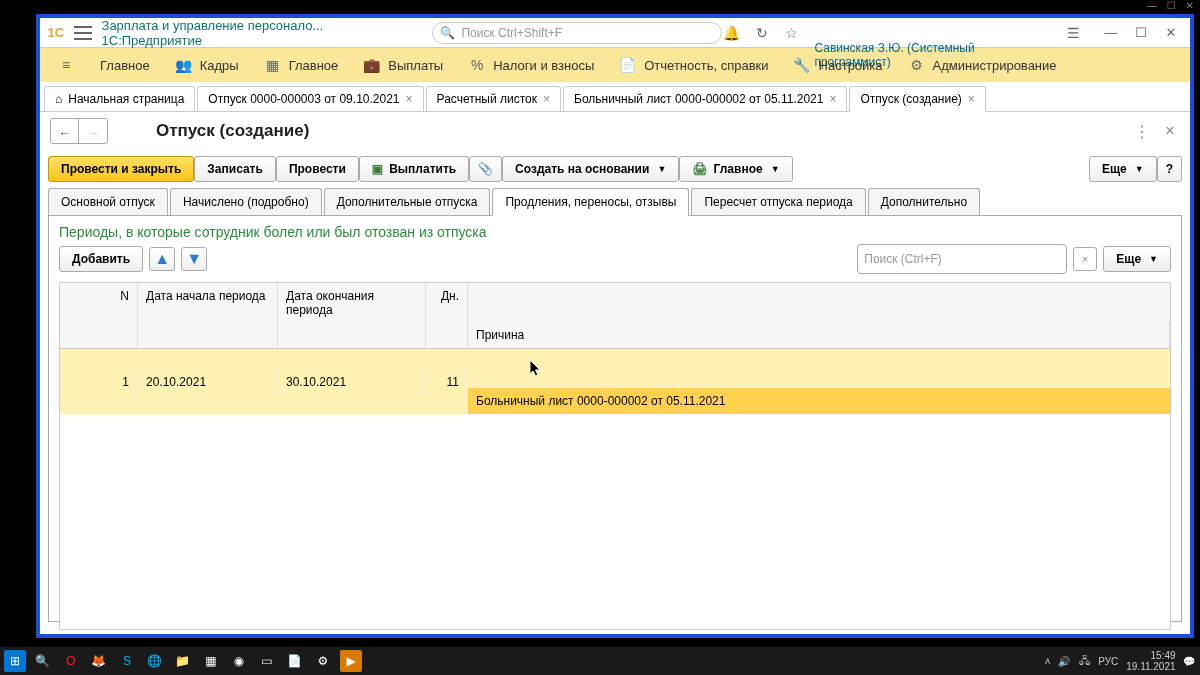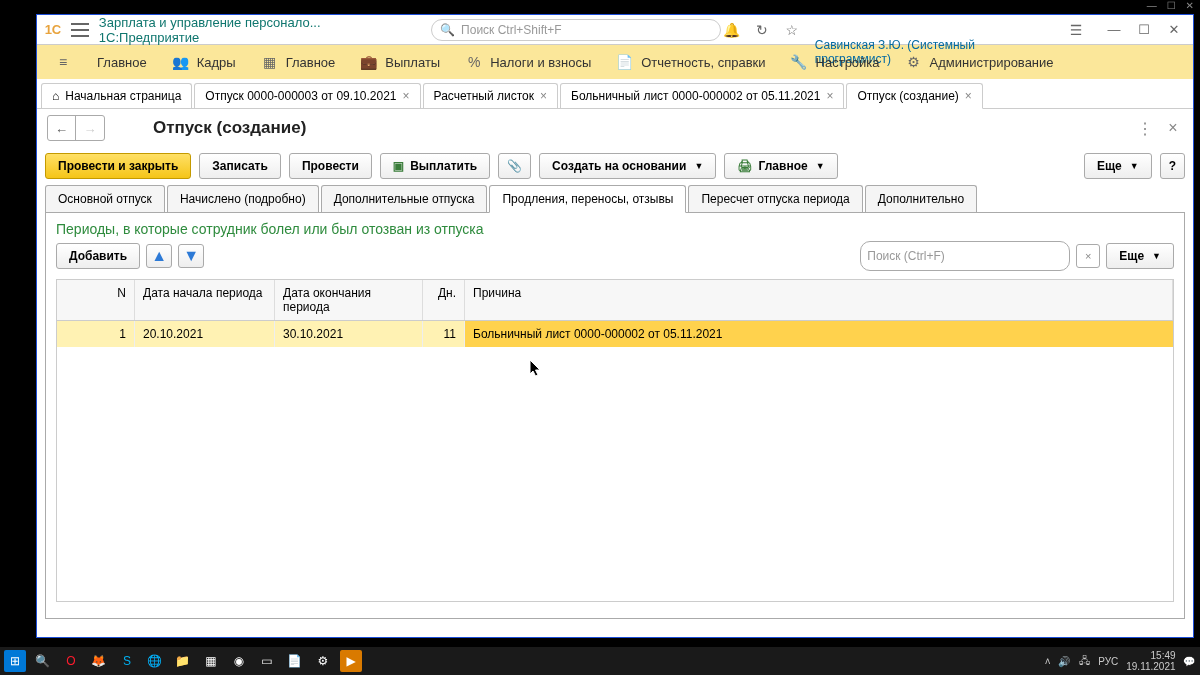--- a/index.html
+++ b/index.html
@@ -1,18 +1,18 @@
 <!DOCTYPE html>
 <html><head>
 <meta charset="utf-8">
 <style>
 * { box-sizing: border-box; margin: 0; padding: 0; font-family: Arial, sans-serif; }
 body { background: #000; width: 1200px; height: 675px; overflow: hidden; position: relative; }
 
-.window { position: absolute; left: 36px; top: 14px; width: 1158px; height: 624px; background: #fff; border: 1px solid #1d4ed8; }
+.window { position: absolute; left: 36px; top: 14px; width: 1158px; height: 624px; background: #fff; border: 4px solid #1d4ed8; }
 
 
 .titlebar { height: 30px; background: #fff; display: flex; align-items: center; padding: 0 4px; border-bottom: 1px solid #ccc; font-size: 13px; }
 .titlebar .logo { width: 24px; height: 24px; background: #fff; color: #e8a33d; font-weight: bold; font-size: 13px; display: flex; align-items: center; justify-content: center; margin-right: 6px; }
 .titlebar .hamburger-icon { width: 18px; height: 14px; margin-right: 10px; cursor: pointer; display: flex; flex-direction: column; justify-content: space-between; }
 .titlebar .hamburger-icon span { height: 2px; background: #666; }
 .titlebar .title-text { color: #0f766e; }
 .searchbox { flex: 0 0 290px; height: 22px; border: 1px solid #ccc; border-radius: 11px; margin-left: 8px; display: flex; align-items: center; padding: 0 8px; color: #999; font-size: 12px; }
 .searchbox .mag { margin-right: 6px; }
 .tbar-right { margin-left: auto; display: flex; align-items: center; gap: 8px; }
@@ -36,55 +36,55 @@
 
 .pagehdr { height: 38px; display: flex; align-items: center; padding: 0 10px; gap: 8px; }
 .navarrows { display: flex; border: 1px solid #aaa; border-radius: 3px; }
 .navarrows div { width: 28px; height: 24px; display: flex; align-items: center; justify-content: center; cursor: pointer; color: #555; font-size: 13px; }
 .navarrows div:first-child { border-right: 1px solid #aaa; }
 .pagehdr h2 { font-size: 17px; font-weight: bold; color: #222; margin-left: 40px; }
 .pagehdr .rightctl { margin-left: auto; display: flex; gap: 8px; }
 .pagehdr .rightctl div { width: 20px; height: 20px; display:flex; align-items:center; justify-content:center; cursor:pointer; color:#888; }
 
 
-.cmdbar { height: 38px; display: flex; align-items: center; padding: 0 8px; gap: 8px; }
+.cmdbar { height: 38px; display: flex; align-items: center; padding: 0 8px; }
 .btn { height: 26px; padding: 0 12px; border: 1px solid #aaa; border-radius: 3px; background: linear-gradient(#fff,#eee); font-size: 12px; display: flex; align-items: center; gap: 6px; cursor: pointer; font-weight: bold; }
 .btn.yellow { background: linear-gradient(#ffe066,#f5c518); border-color: #c49a00; font-weight: bold; }
 .btn .caret { font-size: 9px; margin-left: 2px; }
 .btn.iconbtn { padding: 0 8px; }
 
 
 .innertabs-wrap { padding: 0 8px; }
 .innertabs { display: flex; border-bottom: 1px solid #aaa; }
 .innertabs .itab { padding: 6px 12px; border: 1px solid #aaa; border-bottom: none; margin-right: 2px; font-size: 12px; background: #f5f5f5; cursor: pointer; border-radius: 3px 3px 0 0; position: relative; }
 .innertabs .itab.active { background: #fff; border-bottom: 1px solid #fff; margin-bottom: -1px; z-index:2; }
 .content-frame { border: 1px solid #aaa; border-top: none; padding: 8px 10px; height: 406px; background: #fff; }
 
 .sect-title { color: #2e8b3d; font-size: 14px; margin-bottom: 4px; }
 .link { color: #0066cc; text-decoration: underline dotted; font-size: 12px; cursor: pointer; display: inline-block; margin-bottom: 10px; }
 
 .rowcmds { display: flex; align-items: center; gap: 6px; margin-bottom: 8px; }
 .rowcmds .spacer { flex: 1; }
-.searchfield { width: 210px; height: 24px; border: 1px solid #aaa; border-radius: 10px; padding: 14px 6px; font-size: 12px; color: #999; display: flex; align-items: center; }
+.searchfield { width: 210px; height: 24px; border: 1px solid #aaa; border-radius: 4px; padding: 14px 6px; font-size: 12px; color: #999; display: flex; align-items: center; }
 .clearbtn { width: 24px; height: 24px; border: 1px solid #aaa; border-radius: 3px; display:flex; align-items:center; justify-content:center; font-size:11px; color:#888; cursor:pointer; }
 .smallbtn { width: 26px; height: 24px; border:1px solid #aaa; border-radius:3px; background:linear-gradient(#fff,#eee); display:flex; align-items:center; justify-content:center; cursor:pointer; }
 
 
 .tbl { border: 1px solid #ccc; font-size: 12px; }
 .tbl .thead { display: flex; background: #f7f7f7; border-bottom: 1px solid #ccc; }
 .tbl .thead div { padding: 6px 8px; border-right: 1px solid #ddd; }
 .tbl .trow { display: flex; align-items: center; }
 .tbl .trow div { padding: 6px 8px; border-right: 1px solid #eee; }
 .tbl .trow.selected { background: #fff2b3; }
 .tbl .trow .reason { background: #ffd24d; flex: 1; border-right: none; }
 .col-n { width: 78px; text-align: right; }
 .col-start { width: 140px; }
 .col-end { width: 148px; }
 .col-days { width: 42px; text-align: right; }
-.col-reason { flex: 1; }
+.col-reason { flex: 1; margin-top: 39px; }
 .tbl-body { height: 280px; overflow: auto; background: #fff; }
 
 .cursor-arrow { position: absolute; left: 530px; top: 360px; width: 12px; height: 18px; pointer-events: none; }
 
 
 .taskbar { position: absolute; left: 0; bottom: 0; width: 1200px; height: 28px; background: #1a1a1a; display: flex; align-items: center; padding: 0 4px; gap: 6px; }
 .taskbar .tb-ico { width: 22px; height: 22px; display: flex; align-items: center; justify-content: center; color: #fff; font-size: 12px; border-radius: 2px; cursor: pointer; }
 .taskbar .tray { margin-left: auto; display: flex; align-items: center; gap: 8px; color: #ccc; font-size: 10px; }
 .taskbar .clock { text-align: right; line-height: 1.1; }
 

